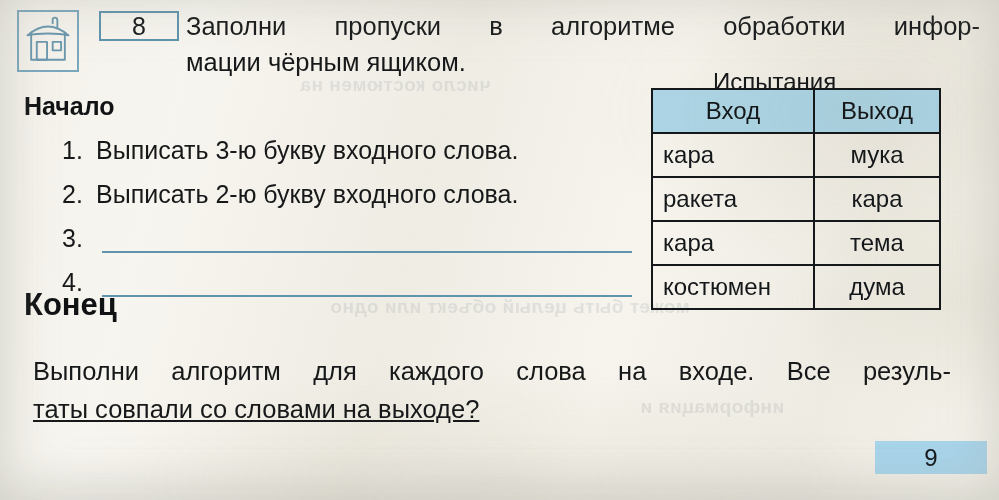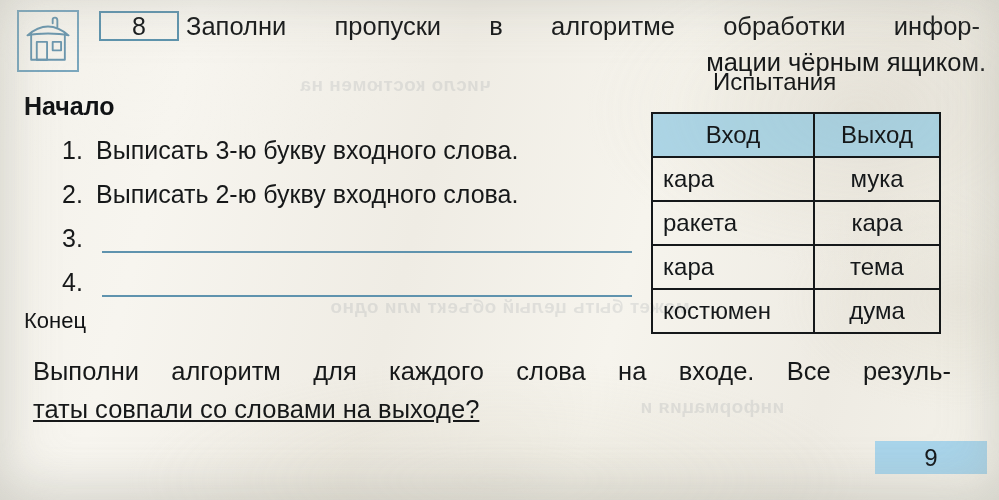--- a/index.html
+++ b/index.html
@@ -84,37 +84,37 @@
     font-size: 25.5px;
     line-height: 36px;
     color: #161819;
   }
   #task-text .l1 {
     display: block;
     text-align: justify;
     text-align-last: justify;
     width: 794px;
   }
-  #task-text .l2 { display: block; text-align: right; }
+  #task-text .l2 { display: block; }
 
   
   #label-start {
     position: absolute;
     left: 24px;
     top: 92px;
     font-size: 25px;
     font-weight: 700;
     color: #101214;
   }
   #label-end {
     position: absolute;
     left: 24px;
-    top: 308px;
-    font-size: 22px;
-    font-weight: 400;
+    top: 287px;
+    font-size: 31px;
+    font-weight: 700;
     color: #101214;
   }
 
   #steps {
     position: absolute;
     left: 62px;
     top: 136px;
     width: 570px;
   }
   .step {
@@ -146,21 +146,21 @@
   #table-title {
     position: absolute;
     left: 713px;
     top: 68px;
     font-size: 24px;
     color: #161819;
   }
   #tests-table {
     position: absolute;
     left: 651px;
-    top: 112px;
+    top: 88px;
     width: 290px;
     border-collapse: collapse;
     background: transparent;
   }
   #tests-table th, #tests-table td {
     border: 2px solid #15181a;
     height: 44px;
     font-size: 24px;
     font-weight: 400;
     color: #15181a;

